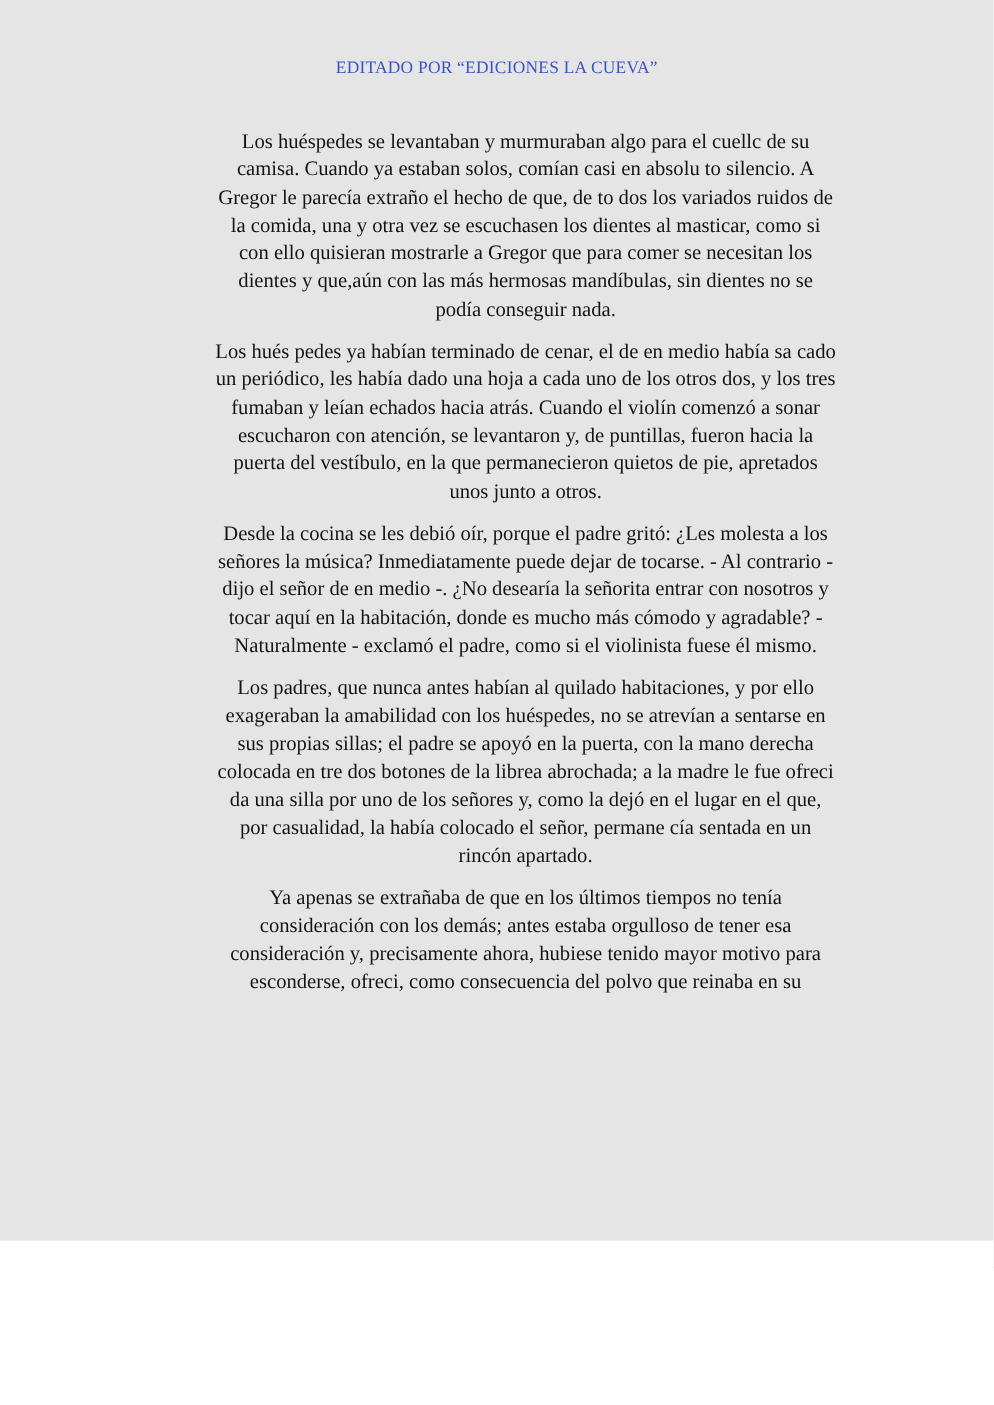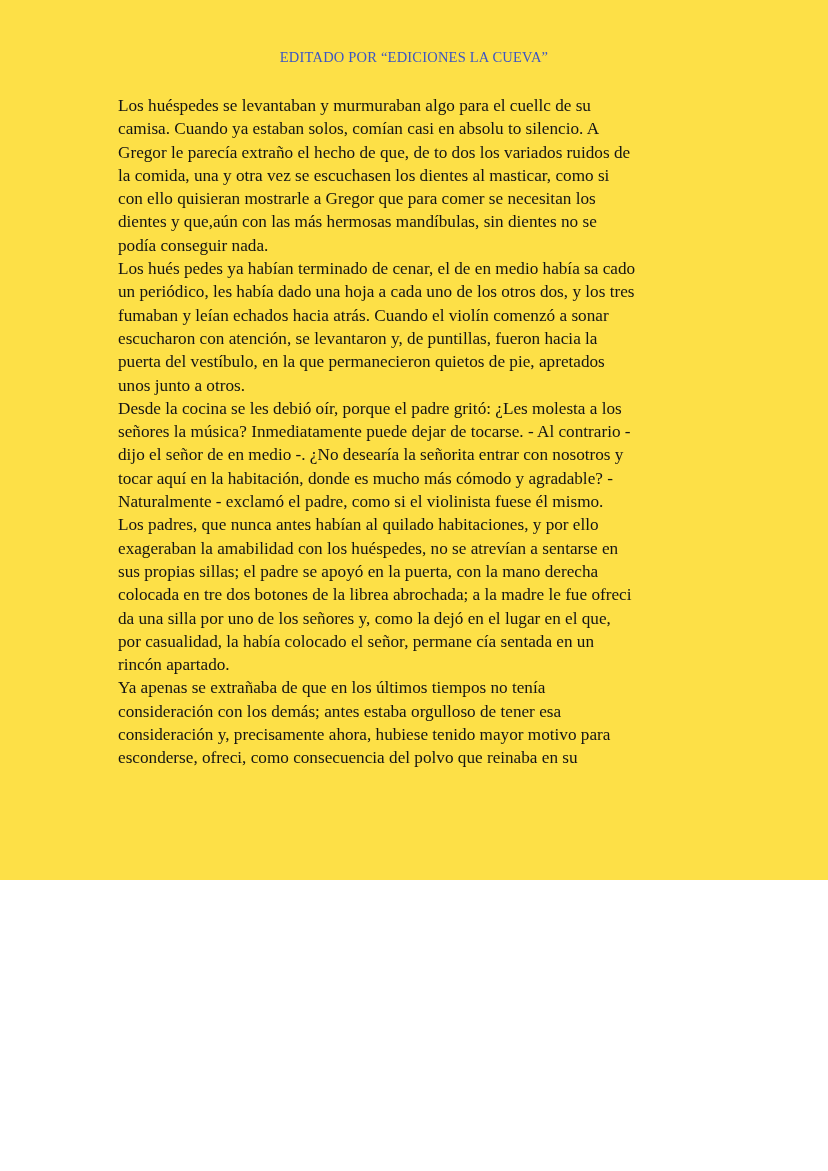--- a/index.html
+++ b/index.html
@@ -3,22 +3,22 @@
 <meta charset="utf-8">
 <style>
   html, body {
     margin: 0;
     padding: 0;
     background: #ffffff;
   }
   .page {
     position: relative;
     width: 828px;
-    height: 880px;
-    background: #fde047;
+    height: 1034px;
+    background: #e5e5e5;
     overflow: hidden;
     font-family: "Liberation Serif", serif;
   }
   .edition-header {
     position: absolute;
     top: 49px;
     left: 0;
     right: 0;
     text-align: center;
     font-size: 14.5px;
@@ -29,22 +29,23 @@
   .content {
     position: absolute;
     left: 118px;
     top: 94px;
     width: 640px;
     font-size: 17.2px;
     line-height: 23.3px;
     color: #141414;
   }
   .para {
-    margin: 0;
+    margin: 12px;
     white-space: pre; 
+    text-align: center;
   }
   .page-number {
     position: absolute;
     top: 1096px;
     left: 0;
     right: 0;
     text-align: center;
     font-size: 13.5px;
     color: #1c1c1c;
   }

